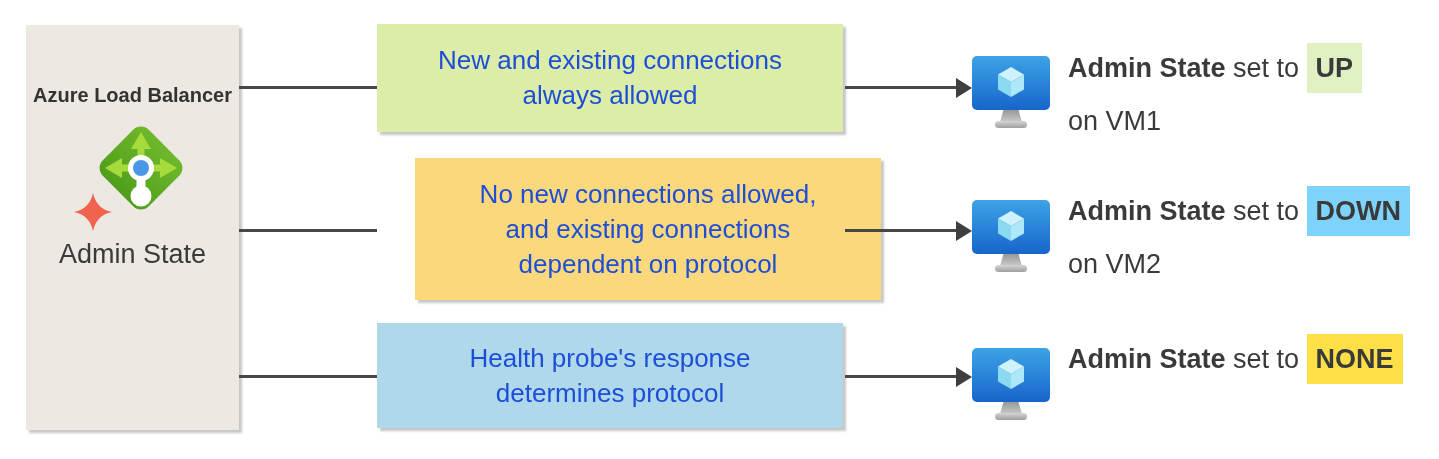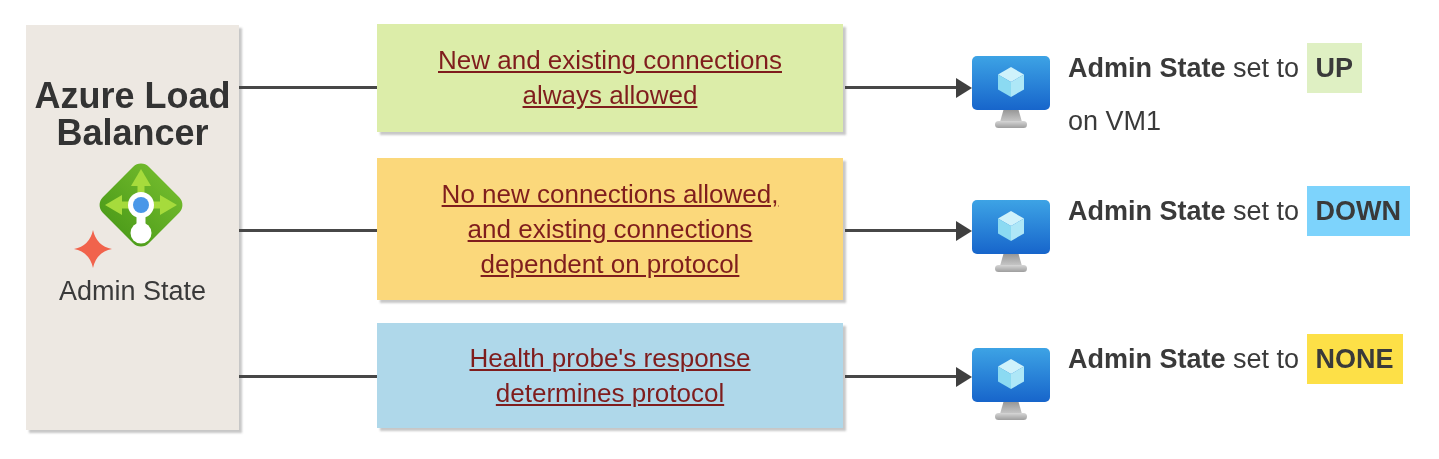--- a/index.html
+++ b/index.html
@@ -7,30 +7,30 @@
     position:relative;width:1439px;height:459px;background:#ffffff;overflow:hidden;
     font-family:"Liberation Sans","DejaVu Sans",sans-serif;color:#3a3a3a;
   }
   
   .source-box{
     position:absolute;left:26px;top:25px;width:213px;height:405px;
     box-shadow:3px 3px 2px rgba(130,130,130,.45);
     display:flex;flex-direction:column;align-items:center;box-sizing:border-box;
     padding-top:52px;
   }
-  .source-title{font-size:36px;font-weight:700;line-height:37px;text-align:center;color:#333;}
+  .source-title{font-size:20px;font-weight:700;line-height:37px;text-align:center;color:#333;}
   .lb-icon{margin-top:6px;width:120px;height:115px;}
   .source-label{margin-top:2px;font-size:27px;line-height:34px;color:#3a3a3a;}
   
   .note-box{
     position:absolute;left:377px;width:466px;
     box-shadow:3px 3px 2px rgba(130,130,130,.45);
     display:flex;align-items:center;justify-content:center;box-sizing:border-box;
   }
-  .note-text{font-size:26px;line-height:35px;text-align:center;white-space:pre-line;color:#7f1d1d;text-decoration:underline;}
+  .note-text{font-size:26px;line-height:35px;text-align:center;white-space:pre-line;color:#1d4ed8;}
   .note-r0{top:24px;height:108px;}
   .note-r1{top:158px;height:142px;}
   .note-r2{top:323px;height:105px;}
   
   .conn{position:absolute;height:3px;background:#474747;}
   .connL{left:239px;width:138px;}
   .connR{left:845px;width:113px;}
   .conn-r0{top:86px;} .conn-r1{top:229px;} .conn-r2{top:375px;}
   .arrowhead{
     position:absolute;left:956px;width:0;height:0;
@@ -99,21 +99,21 @@
 
   <div class="conn connL conn-r0"></div>
   <div class="note-box note-r0" style="background: rgb(220, 237, 169);">
     <div class="note-text">New and existing connections
 always allowed</div>
   </div>
   <div class="conn connR conn-r0"></div>
   <div class="arrowhead ah-r0"></div>
 
   <div class="conn connL conn-r1"></div>
-  <div class="note-box note-r1" style="background: rgb(251, 216, 123);">
+  <div class="note-box note-r1" style="background: rgb(251, 216, 123); margin-left: 38px;">
     <div class="note-text">No new connections allowed,
 and existing connections
 dependent on protocol</div>
   </div>
   <div class="conn connR conn-r1"></div>
   <div class="arrowhead ah-r1"></div>
 
   <div class="conn connL conn-r2"></div>
   <div class="note-box note-r2" style="background: rgb(175, 216, 234);">
     <div class="note-text">Health probe's response
@@ -152,18 +152,19 @@
       <polygon points="39,26 52,18.5 52,33.5 39,41" fill="#AEE7F7"></polygon>
     </svg>
   </div>
 
   <div class="vm-text vt-r0">
     <div class="l1"><span class="b">Admin State</span> <span>set to</span> <span class="b hl" style="background: rgb(223, 240, 195);">UP</span></div>
     <div class="l2">on VM1</div>
   </div>
   <div class="vm-text vt-r1">
     <div class="l1"><span class="b">Admin State</span> <span>set to</span> <span class="b hl" style="background: #7dd3fc;">DOWN</span></div>
+    <div class="l2">on VM2</div>
   </div>
   <div class="vm-text vt-r2">
     <div class="l1"><span class="b">Admin State</span> <span>set to</span> <span class="b hl" style="background: #fde047;">NONE</span></div>
   </div>
 
 </div>
 
 </body></html>

